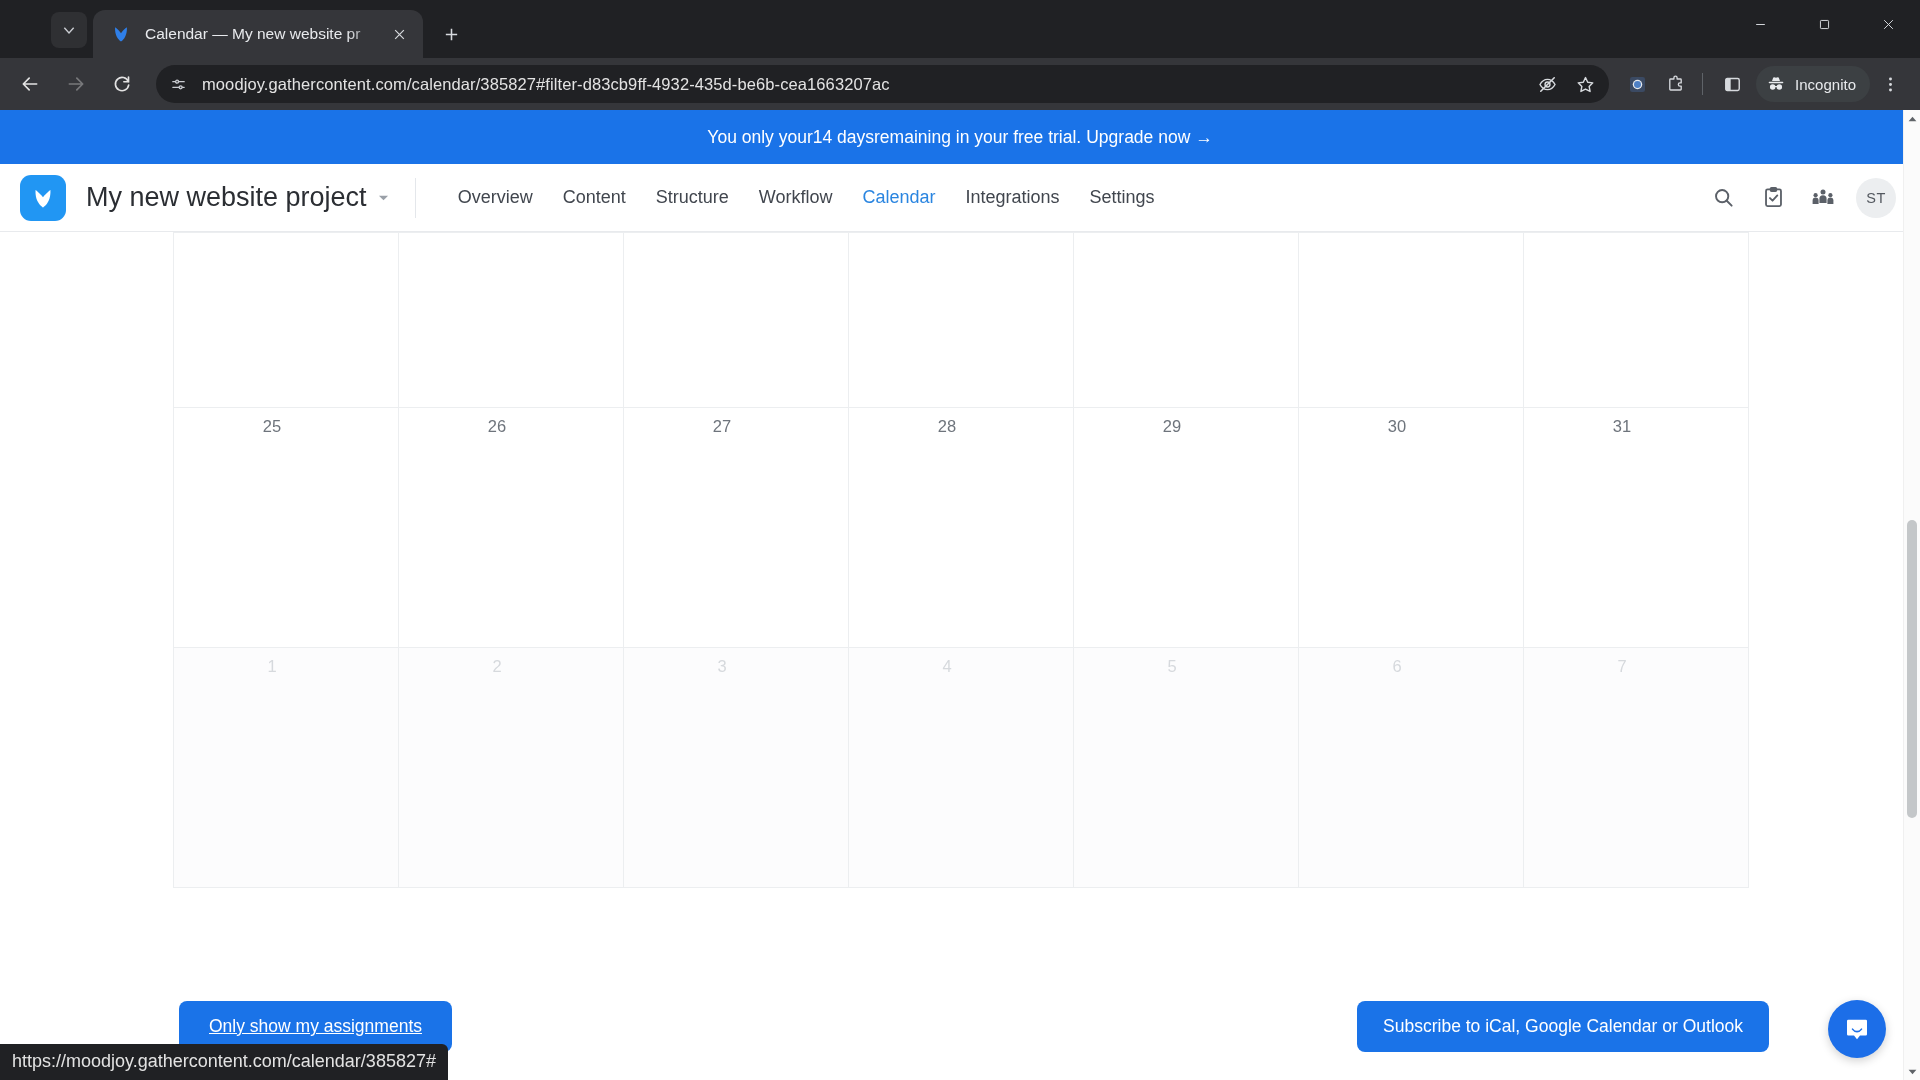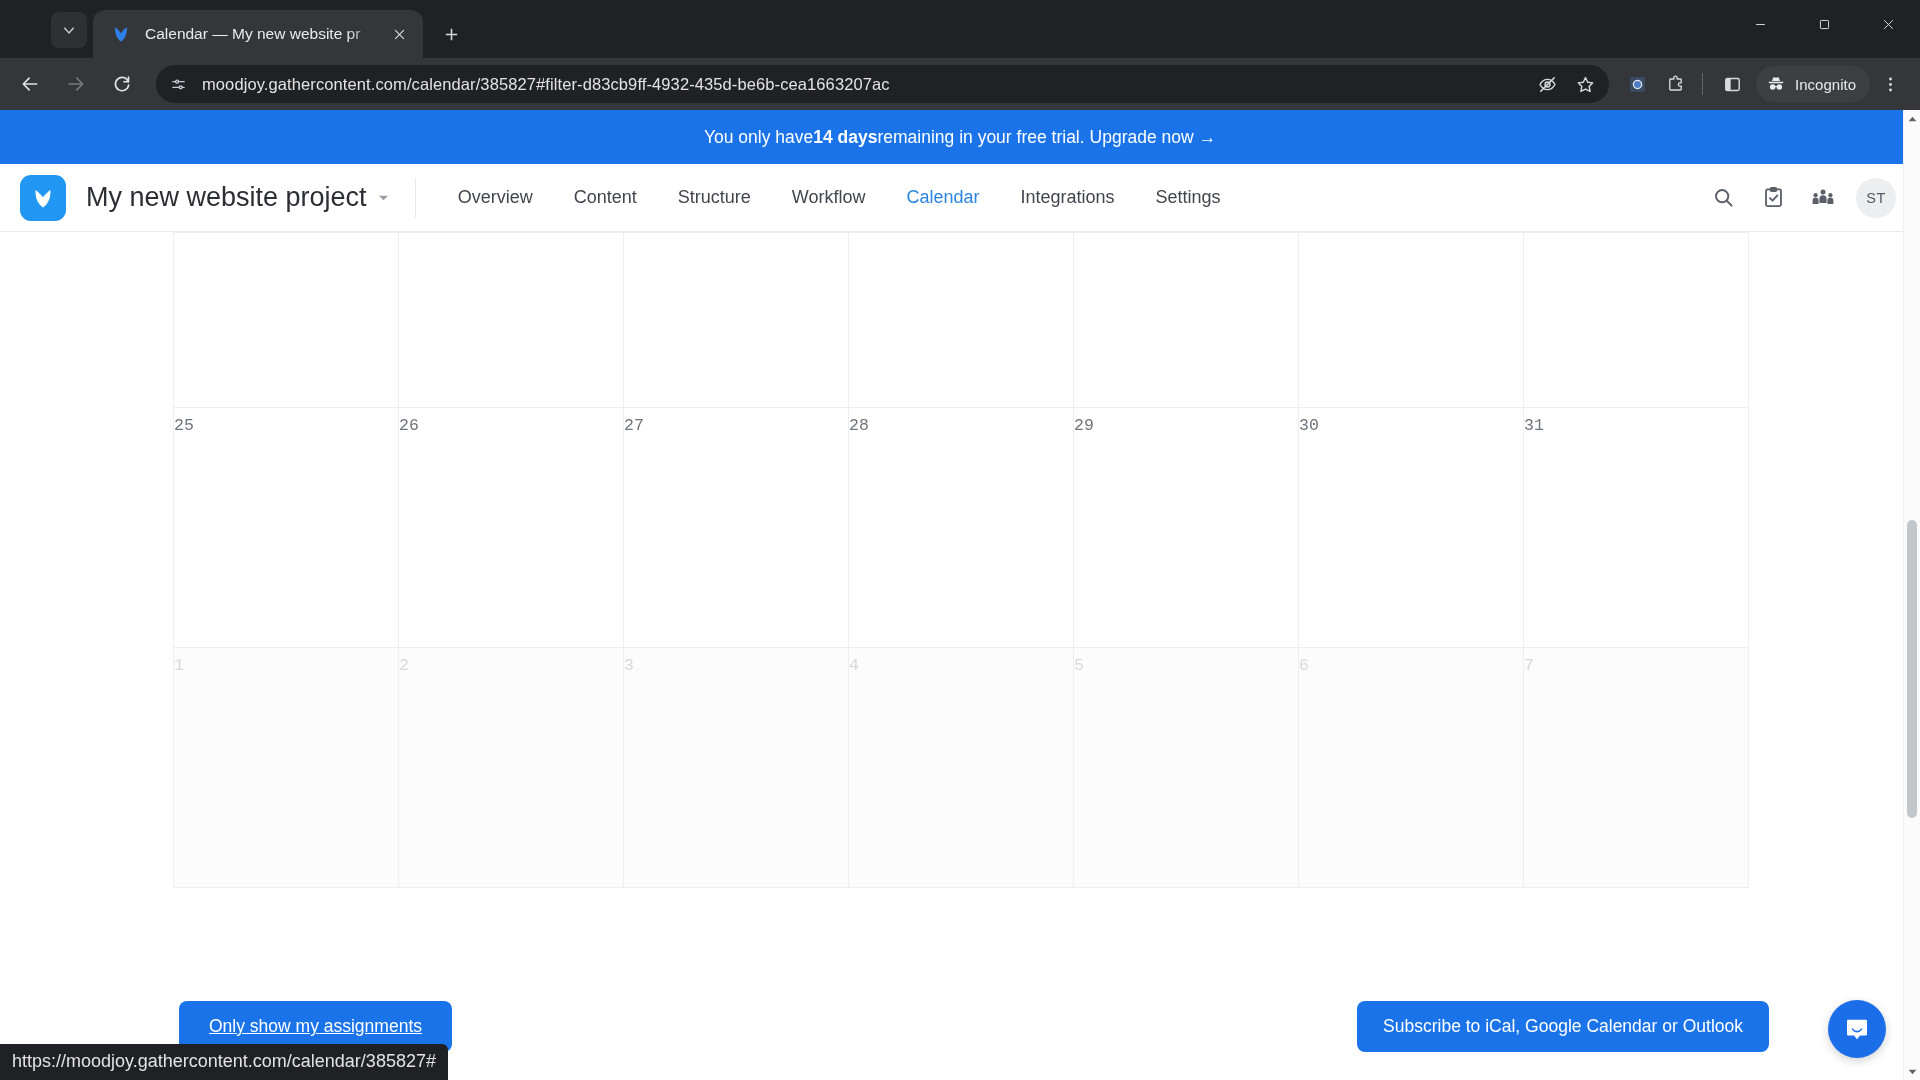--- a/index.html
+++ b/index.html
@@ -174,21 +174,21 @@
 
   .trial-banner {
     background: #1a73e8;
     height: 54px;
     display: flex;
     align-items: center;
     justify-content: center;
     color: #fff;
     font-size: 17.5px;
   }
-  .trial-banner b { font-weight: 700; }
+  .trial-banner b { font-weight: 400; }
   .trial-upgrade {
     color: #fff;
     text-decoration: none;
     margin-left: 5px;
     cursor: pointer;
   }
 
   .appbar {
     height: 68px;
     background: #fff;
@@ -220,21 +220,21 @@
     font-weight: 400;
     white-space: nowrap;
   }
   .caret { margin-left: 11px; display: flex; }
   .caret svg { width: 11px; height: 8px; }
 
   .mainnav {
     display: flex;
     align-items: center;
     margin-left: 28px;
-    gap: 13px;
+    gap: 2px;
   }
   .navlink {
     font-size: 18px;
     color: #41464e;
     padding: 8px 14px;
     text-decoration: none;
     white-space: nowrap;
     cursor: pointer;
     border-radius: 4px;
   }
@@ -281,25 +281,24 @@
   }
   .cal-row {
     display: grid;
     grid-template-columns: repeat(7, 1fr);
   }
   .cal-cell {
     border-right: 1px solid #eceef0;
     border-bottom: 1px solid #eceef0;
     min-height: 240px;
     padding: 10px 28px 0 0;
-    text-align: left;
+    text-align: center;
     position: relative;
     background: #fff;
     cursor: pointer;
-    font-family: Liberation Mono, monospace;
   }
   .cal-cell .daynum {
     font-size: 16.5px;
     color: #6e747c;
     line-height: 1;
   }
   .cal-row.row-clipped .cal-cell {
     min-height: 175px;
     padding-top: 0;
   }
@@ -522,21 +521,21 @@
           <circle cx="12" cy="12" r="1.85"></circle>
           <circle cx="12" cy="19" r="1.85"></circle>
       </svg>
     </div>
   </div>
 </div>
 
 <div class="page">
 
   <div class="trial-banner">
-    <span>You only have </span>
+    <span>You only your </span>
       <b>14 days</b>
       <span> remaining in your free trial. </span>
       <a class="trial-upgrade">Upgrade now →</a>
   </div>
 
   <div class="appbar">
     <div class="brand-logo">
       <svg viewBox="0 0 24 24" width="26" height="26">
         <path d="M5.2 4.6 C5.2 4.6 4.3 11.2 8.1 16.9 C9.6 19.2 12 20.8 12 20.8 C12 20.8 14.4 19.2 15.9 16.9 C19.7 11.2 18.8 4.6 18.8 4.6 C18.8 4.6 15.4 7 12 11.3 C8.6 7 5.2 4.6 5.2 4.6 Z" fill="#ffffff"></path>
       </svg>

